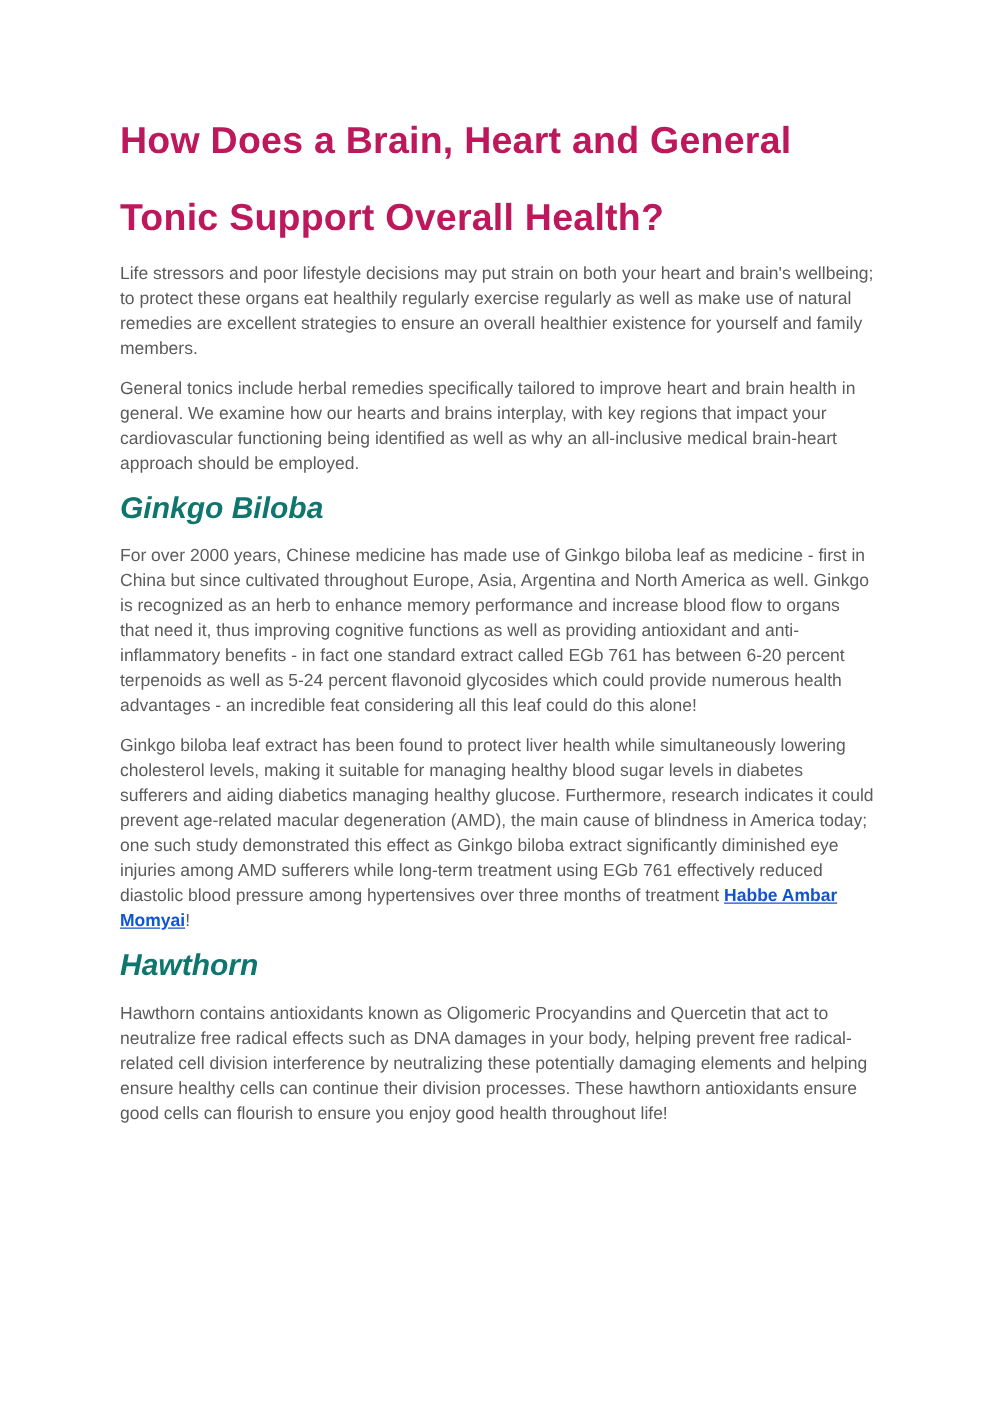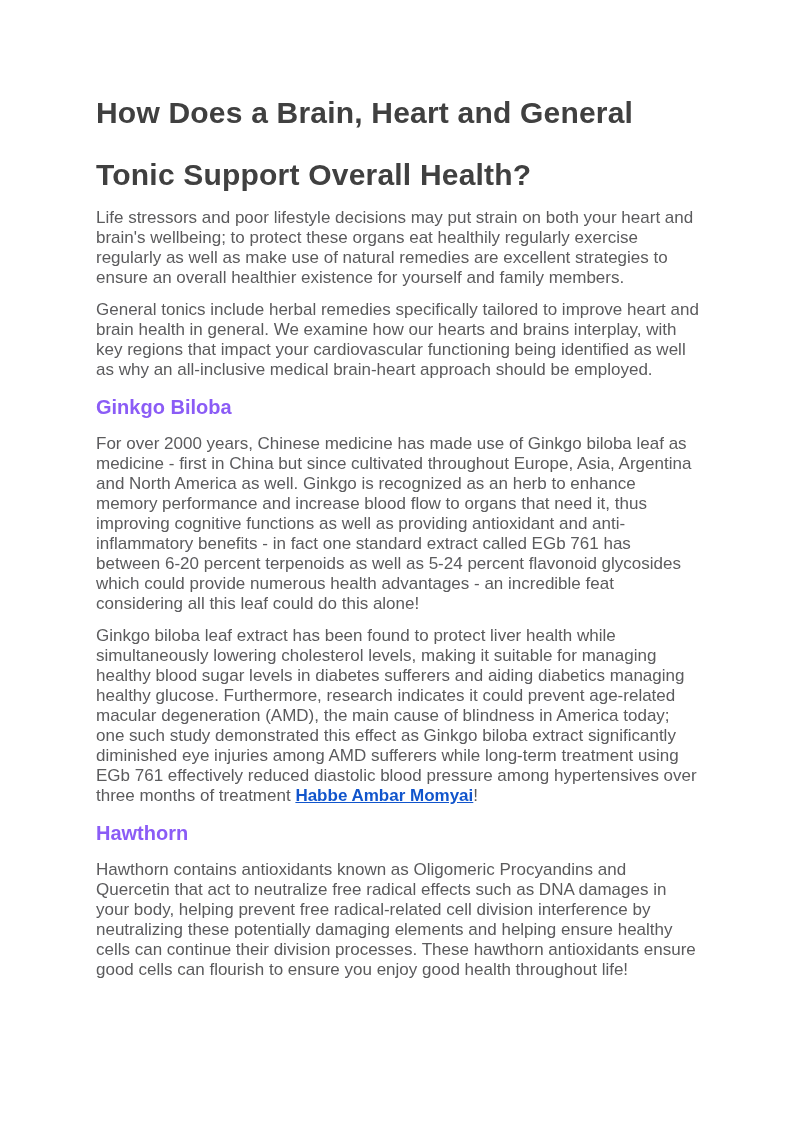--- a/index.html
+++ b/index.html
@@ -17,34 +17,35 @@
     padding: 82px 96px 0 96px;
     font-family: "Liberation Sans", "DejaVu Sans", sans-serif;
     overflow: hidden;
   }
   .doc-title {
     margin: 0 0 2px 0;
     max-width: 545px;
     font-size: 30px;
     line-height: 62px;
     font-weight: 700;
-    color: #404040;
+    color: #be185d;
     letter-spacing: 0.2px;
   }
   .doc-h2 {
     margin: 14px 0 14px 0;
-    font-size: 20px;
+    font-size: 24px;
     line-height: 26px;
     font-weight: 700;
-    color: #8b5cf6;
+    color: #0f766e;
+    font-style: italic;
   }
   .doc-p {
     margin: 0 0 12px 0;
     max-width: 603px;
-    font-size: 17px;
+    font-size: 14px;
     line-height: 20px;
     font-weight: 400;
     color: #5b5b5d;
   }
   .doc-link {
     color: #1155cc;
     font-weight: 700;
     text-decoration: underline;
     cursor: pointer;
   }

